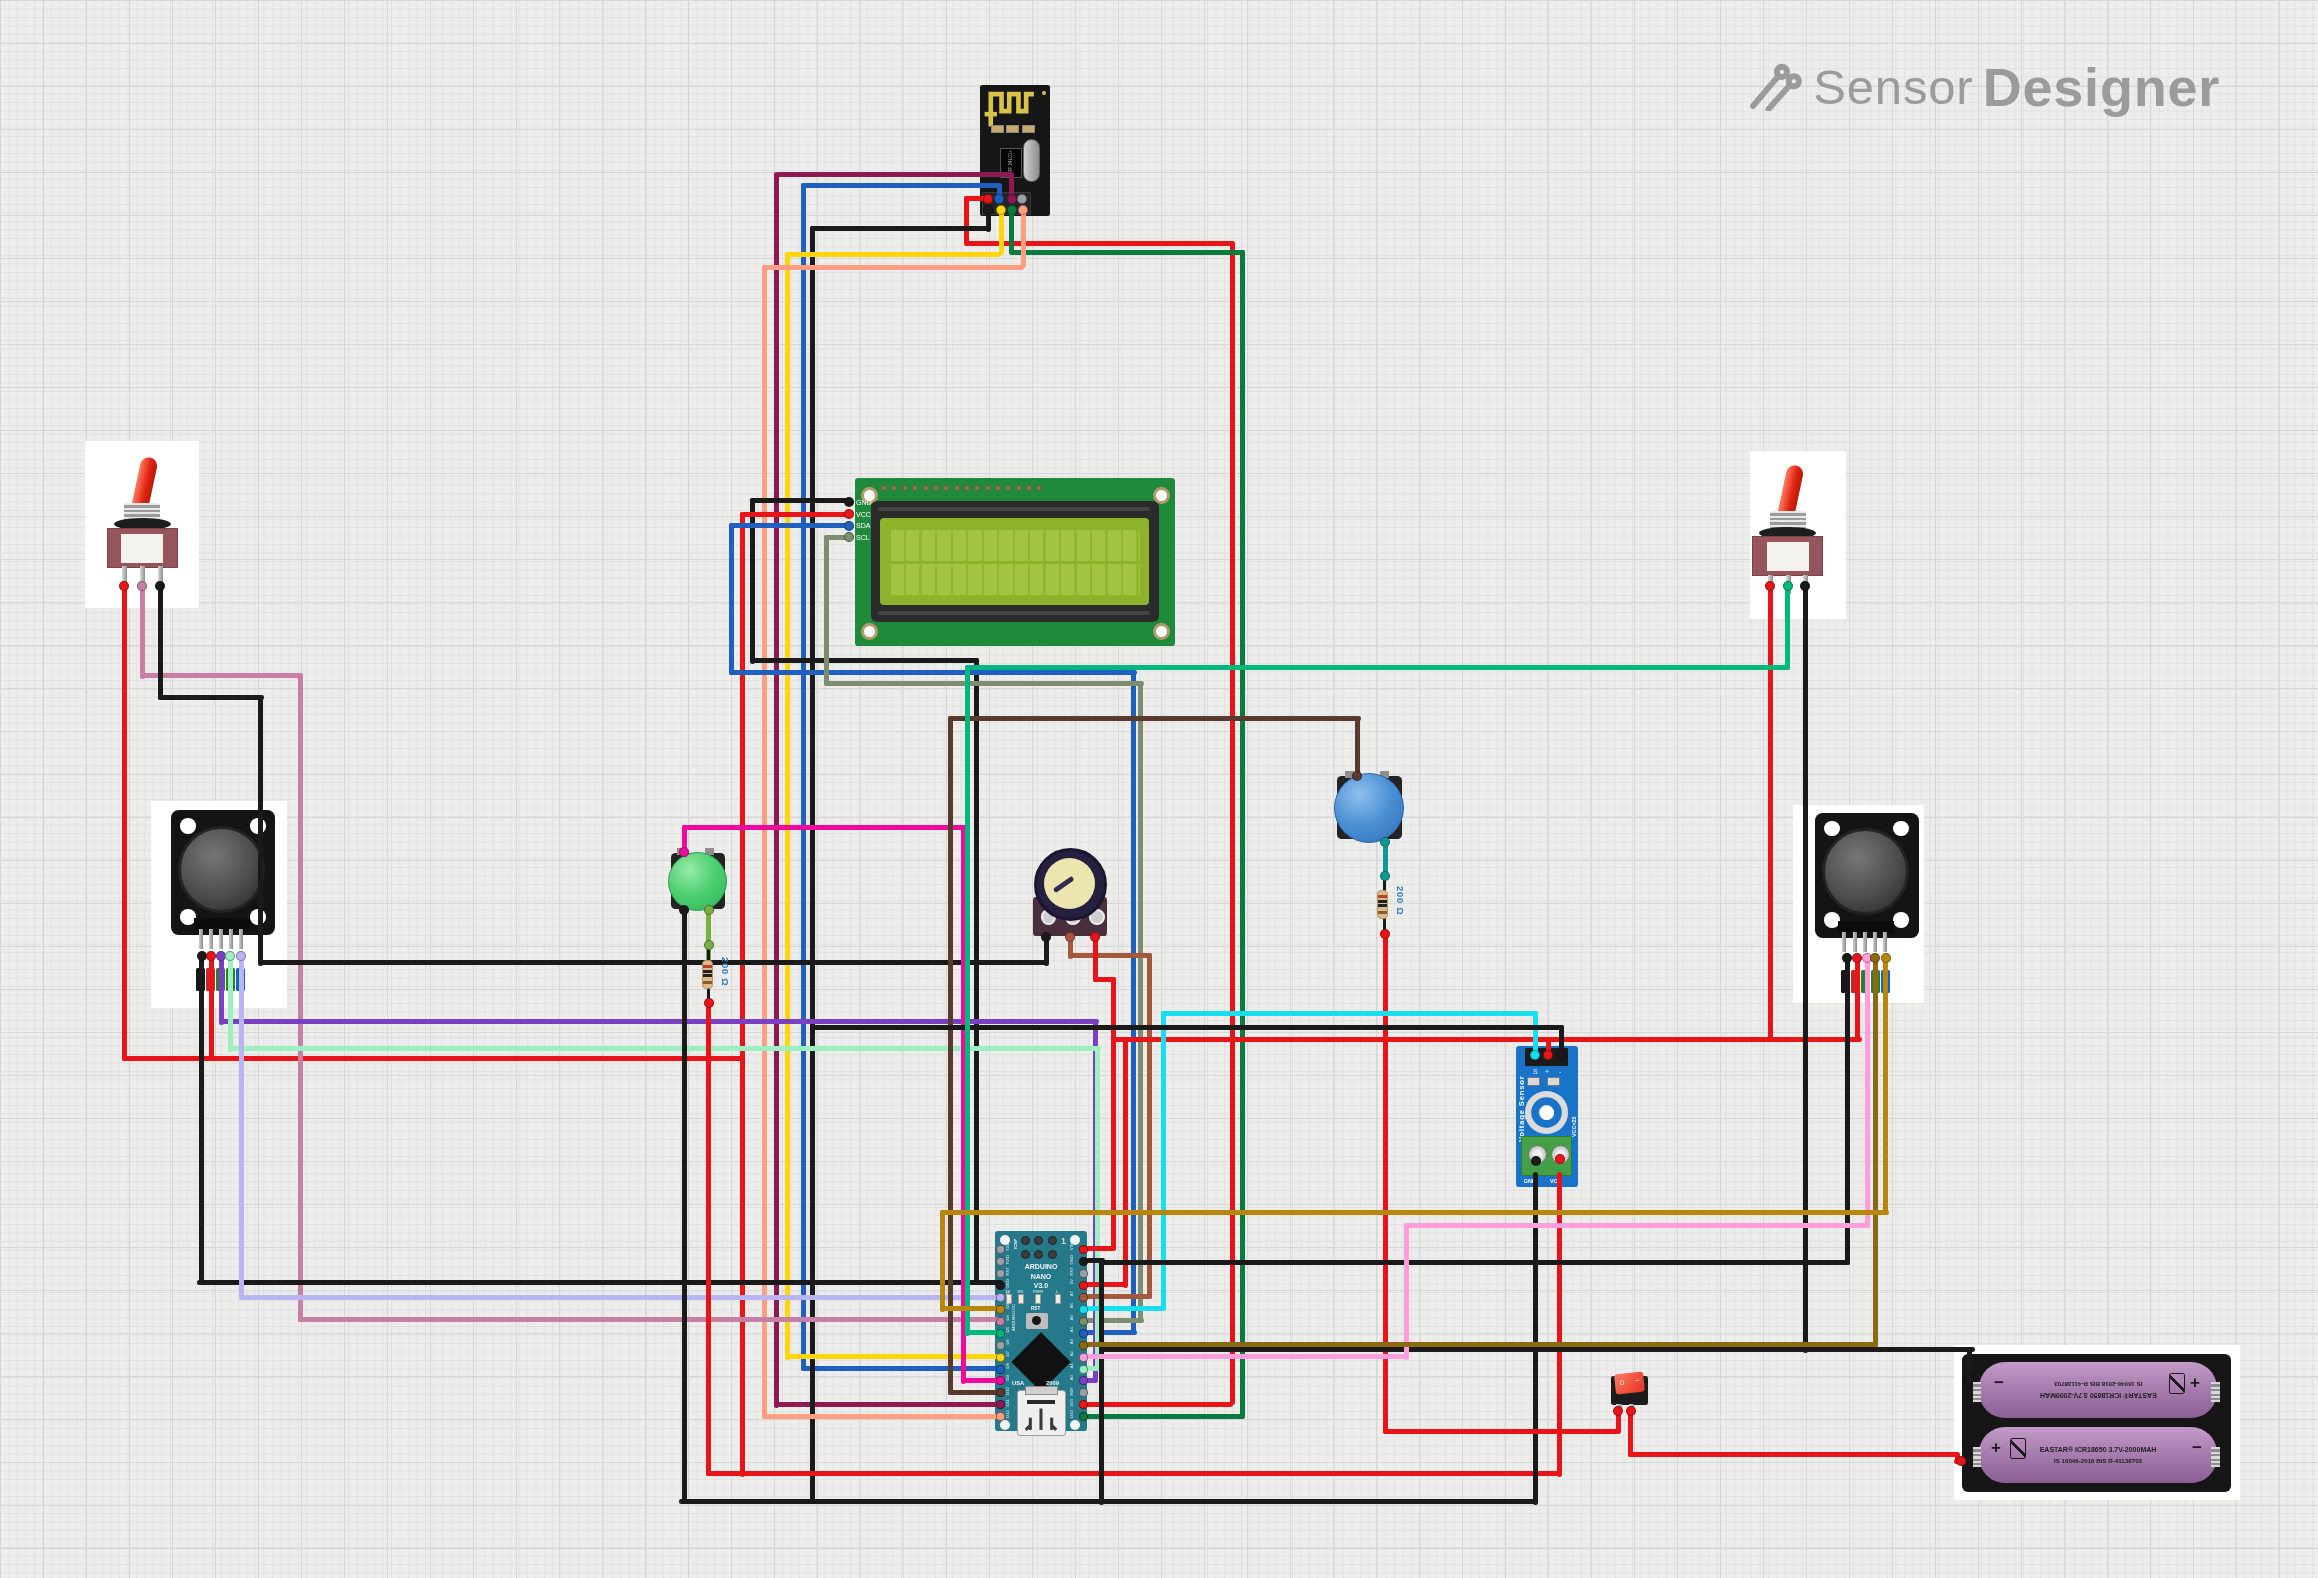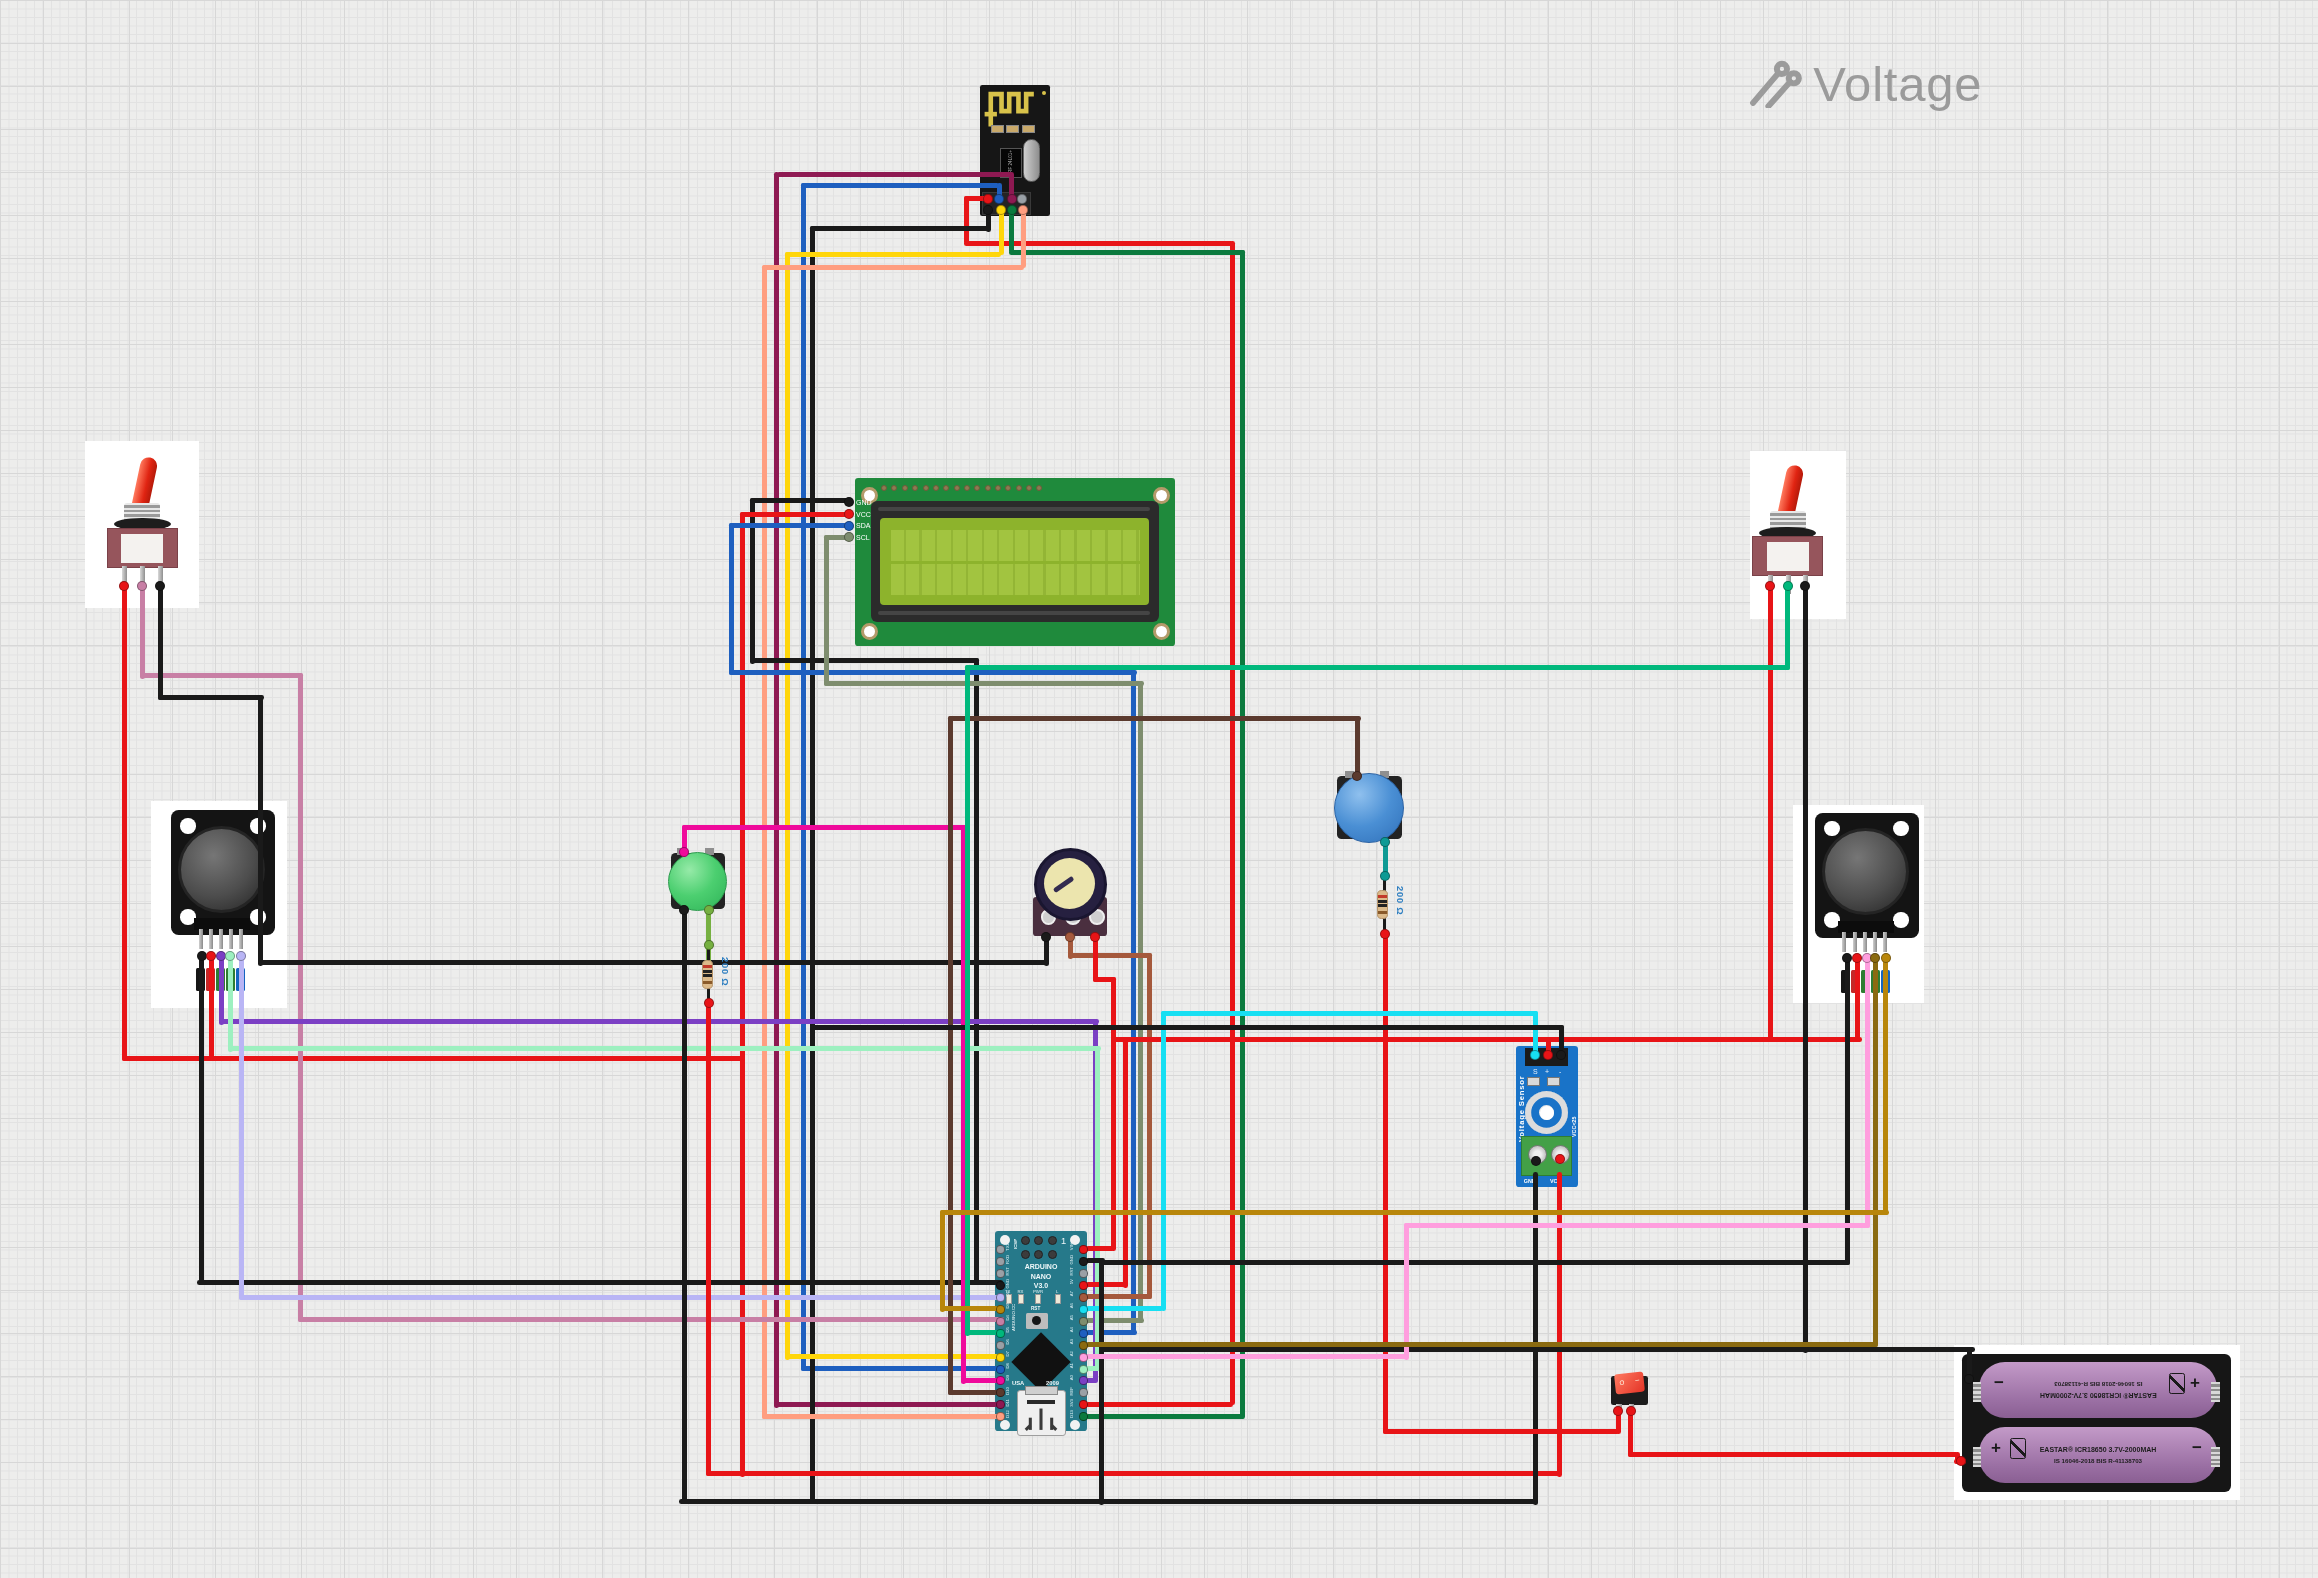--- a/index.html
+++ b/index.html
@@ -75,21 +75,22 @@
   <span>
     <svg width="56" height="51" viewBox="0 0 66 60">
       <g stroke="#9b9b9b" stroke-width="7" fill="none" stroke-linecap="round">
         <path d="M6 54 L34 21"></path>
           <circle cx="40" cy="14" r="6"></circle>
         <path d="M24 58 L48 31"></path>
           <circle cx="54" cy="25" r="6"></circle>
       </g>
     </svg>
   </span>
-  <span class="t1">Voltage</span>
+  <span class="t1">Sensor</span>
+  <span class="t2">Designer</span>
 </div>
 
 <div class="comp" style="left:980px;top:85px;width:70px;height:131px;background:#161616;border-radius:2.3px;">
   <svg style="position:absolute;left:3.1px;top:3.1px;" width="54" height="40" viewBox="0 0 70 52">
     <path d="M10 50 V8 H24 V30 H34 V8 H46 V30 H56 V8 H66" stroke="#d8c24a" stroke-width="6" fill="none"></path>
     <path d="M2 34 H18" stroke="#d8c24a" stroke-width="6"></path>
   </svg>
   <span style="position:absolute;right:3.9px;top:6.2px;width:3.9px;height:3.9px;border-radius:50%;background:#d8c24a;"></span>
   <span style="position:absolute;left:10.8px;top:40px;width:10.8px;height:6.2px;background:#c9a96a;border:0.8px solid #888;"></span>
   <span style="position:absolute;left:26px;top:40px;width:10.8px;height:6.2px;background:#c9a96a;border:0.8px solid #888;"></span>

